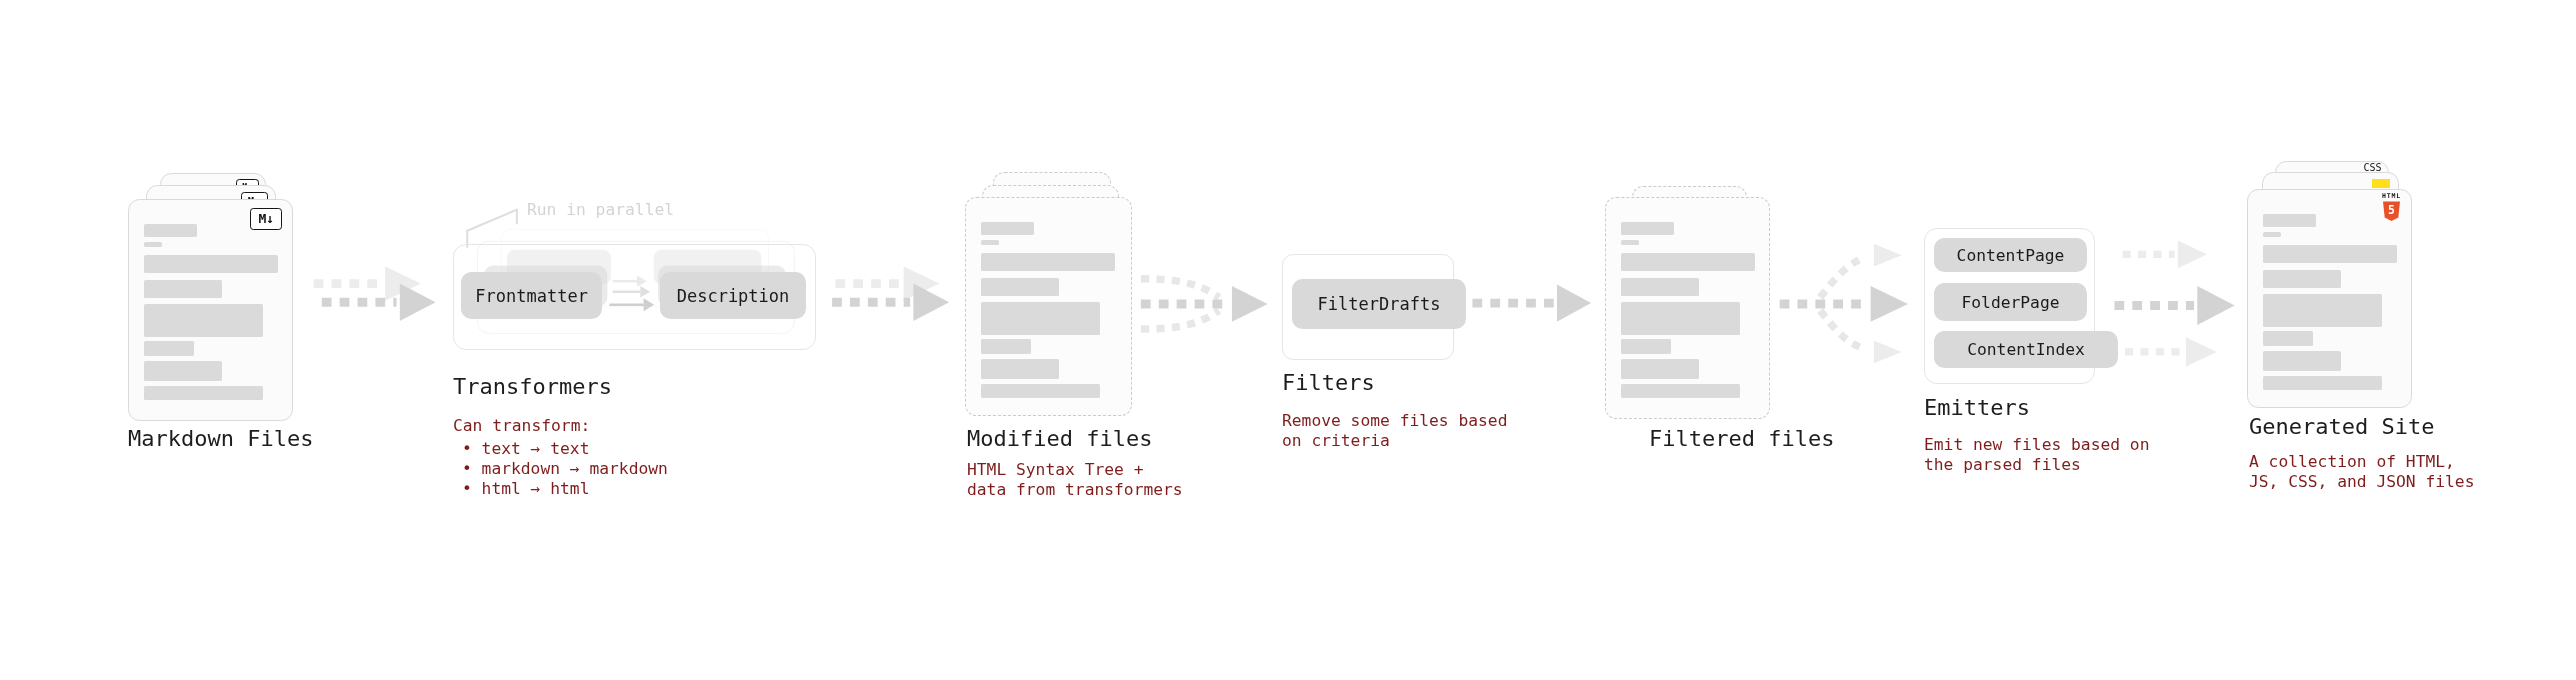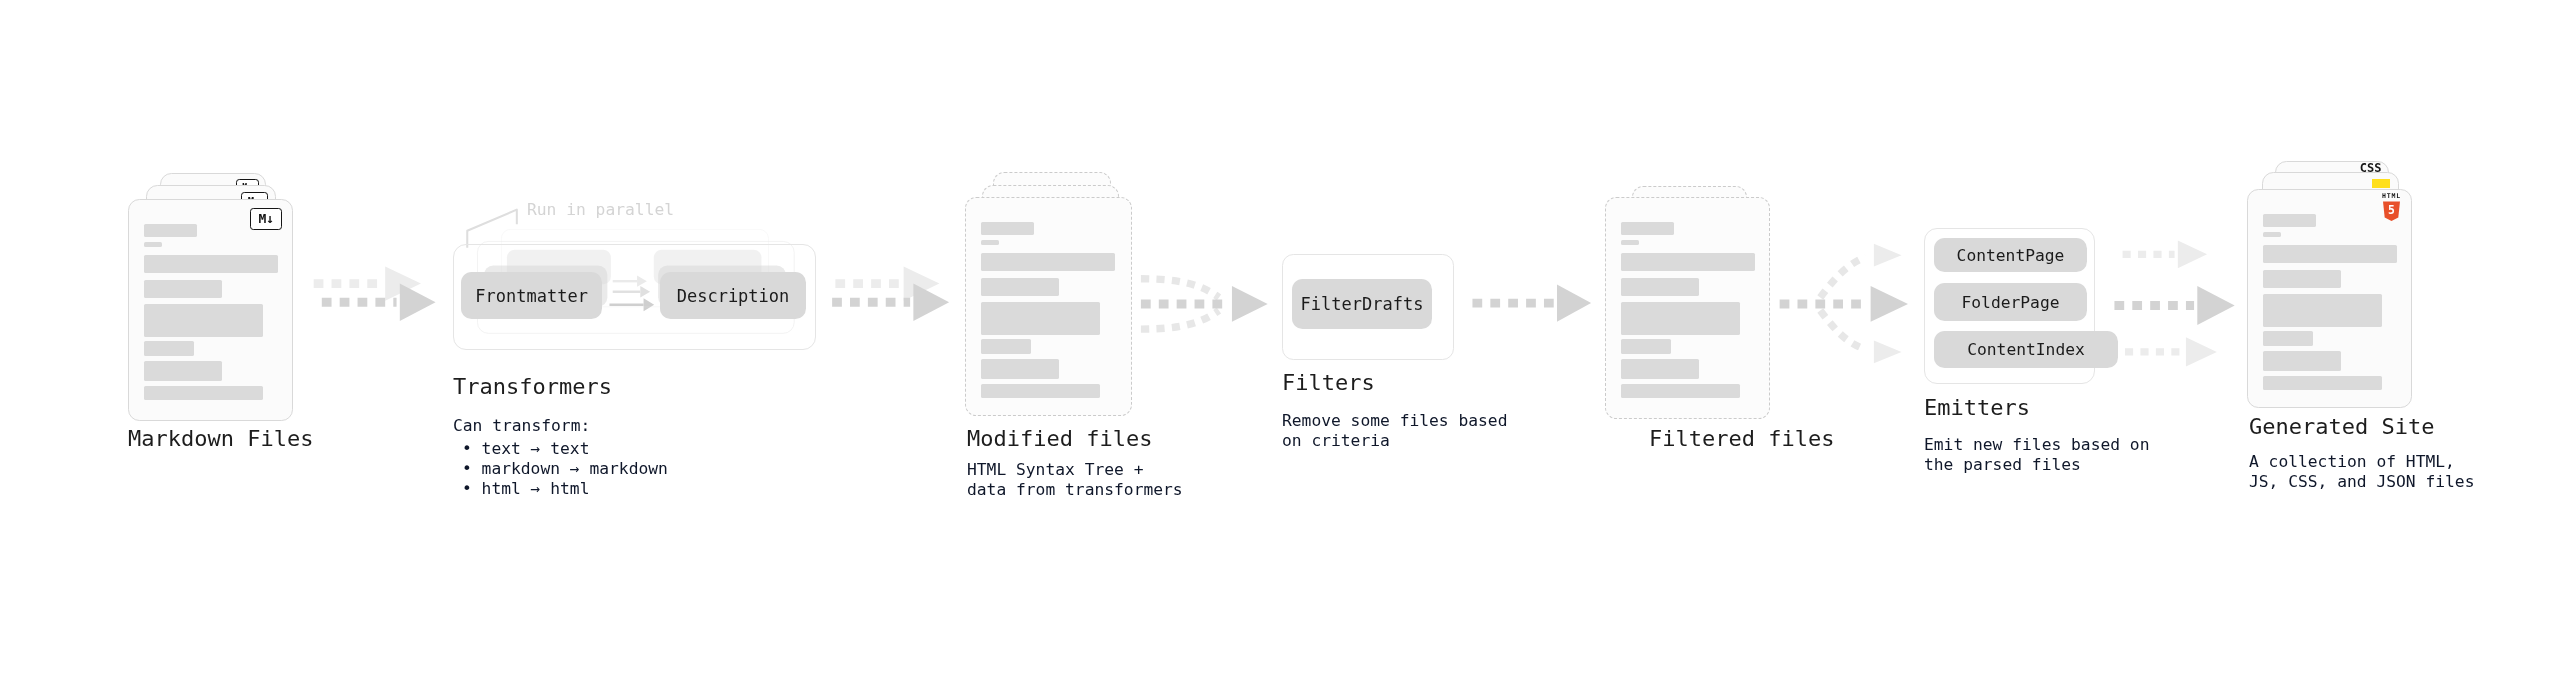--- a/index.html
+++ b/index.html
@@ -20,38 +20,38 @@
   .card.dashed{border:1.6px dashed #cbcbcb;background:#fcfcfc;}
   .bars{position:absolute;left:14.6px;top:0;right:0;bottom:0;}
   .bar{background:#dadada;border-radius:1.6px;}
 
   
   .md-badge{position:absolute;display:flex;align-items:center;justify-content:center;
     border:1.6px solid #151515;border-radius:3.3px;background:#fff;color:#151515;font-weight:bold;}
 
   
   .css-badge{position:absolute;text-align:center;}
-  .css-badge .txt{font-size:12px;font-weight:bold;color:#151515;line-height:6.5px;}
+  .css-badge .txt{font-size:10px;font-weight:normal;color:#151515;line-height:6.5px;}
   .css-badge .bar-blue{width:14px;height:3.3px;background:#2d68e8;margin:0.8px auto 0;}
   .js-badge{position:absolute;background:#ffdf1b;}
   .html-badge{position:absolute;width:21px;text-align:center;}
   .html-badge .txt{font-size:6.5px;font-weight:bold;letter-spacing:0.8px;color:#151515;line-height:7.3px;}
   .html-badge .shield{width:17px;height:19.5px;margin:0.8px auto 0;background:#e8502a;color:#fff;
     font-size:11.4px;font-weight:bold;line-height:18.7px;text-align:center;
     clip-path:polygon(0% 0%,100% 0%,90% 82%,50% 100%,10% 82%);}
 
   
   .outline{position:absolute;border:1.6px solid #e5e5e5;border-radius:13px;box-sizing:border-box;background:transparent;}
   .pill{position:absolute;background:#d9d9d9;border-radius:10.6px;display:flex;align-items:center;justify-content:center;
     font-size:17px;color:#1b1b1b;box-sizing:border-box;}
   .t-layer{position:absolute;width:363px;height:106px;}
 
   
   .label{position:absolute;font-size:22px;color:#1d1d1d;white-space:nowrap;z-index:2;}
-  .sub{position:absolute;font-size:16.3px;line-height:20.3px;color:#0f172a;white-space:pre-line;z-index:2;}
+  .sub{position:absolute;font-size:16.3px;line-height:20.3px;color:#7f1d1d;white-space:pre-line;z-index:2;}
   .note{position:absolute;font-size:16.3px;color:#d4d4d4;white-space:nowrap;z-index:2;}
 </style>
 </head>
 <body>
 
 <div class="canvas">
 
   <svg class="arrows" width="2576" height="681" viewBox="0 0 3170 838">
 
     <g>
@@ -174,21 +174,21 @@
           <div class="bar" style="margin-top: 4.9px; width: 119px; height: 14px;"></div>
         </div>
     </div>
     <div class="label" style="left:967px;top:426px;">Modified files</div>
     <div class="sub" style="left:967px;top:460px;">HTML Syntax Tree +
 data from transformers</div>
   </div>
 
   <div>
     <div class="outline" style="left:1282px;top:254px;width:172px;height:106px;z-index:1;border-radius:11.4px;"></div>
-    <div class="pill" style="left:1292px;top:279px;width:140px;height:50px;z-index:2;">FilterDrafts</div>
+    <div class="pill" style="left:1292px;top:279px;width:174px;height:50px;z-index:2;">FilterDrafts</div>
     <div class="label" style="left:1282px;top:370px;">Filters</div>
     <div class="sub" style="left:1282px;top:411px;">Remove some files based
 on criteria</div>
   </div>
 
   <div>
     <div class="card dashed" style="left:1632px;top:186px;width:115px;height:57px;"></div>
     <div class="card dashed" style="left:1605px;top:197px;width:165px;height:222px;">
       <div class="bars">
           <div class="bar" style="margin-top: 24.4px; width: 53px; height: 12.2px;"></div>

